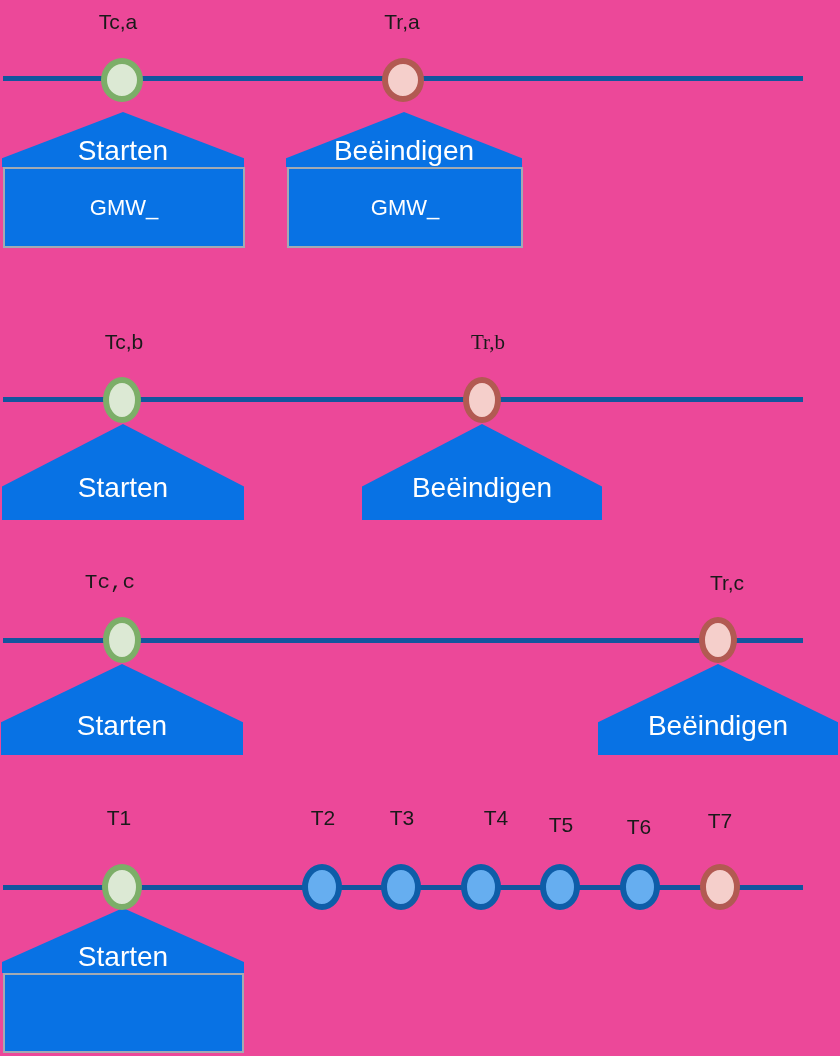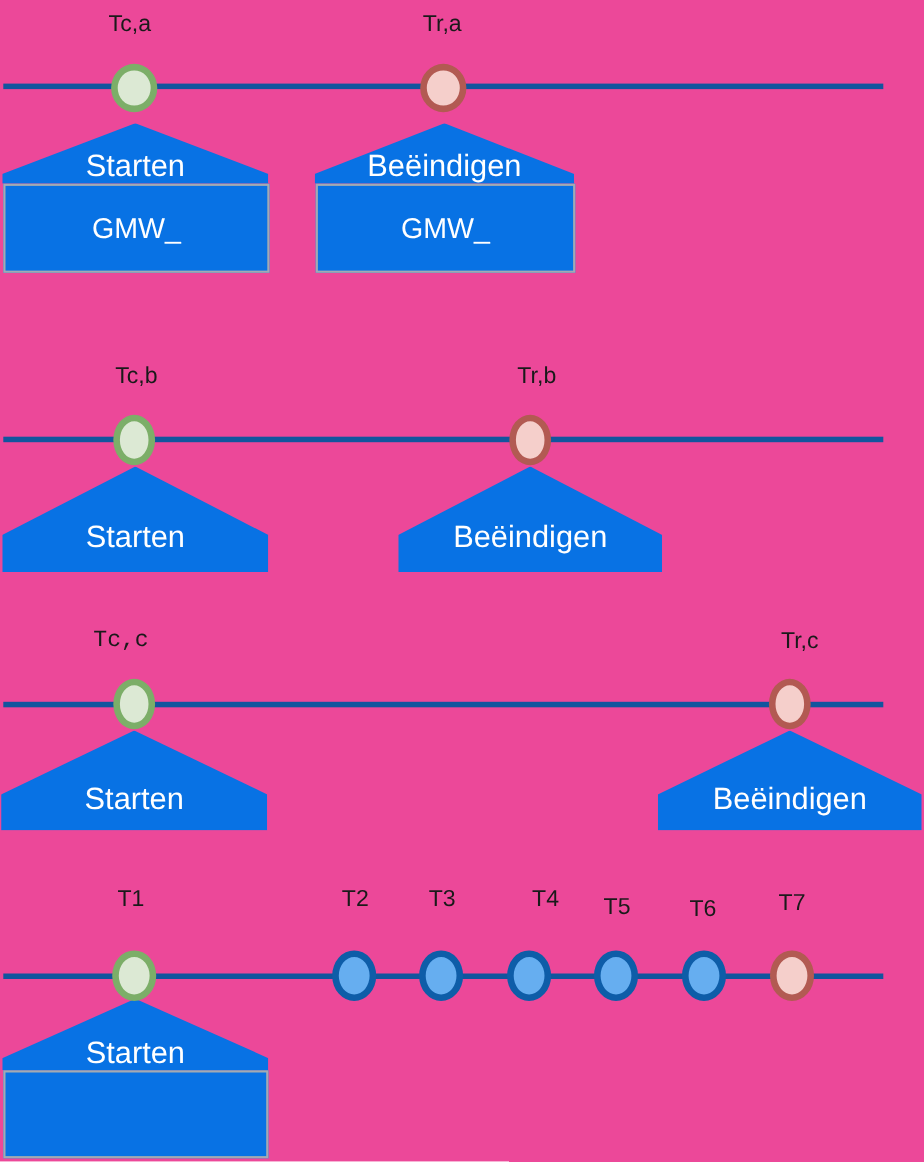--- a/index.html
+++ b/index.html
@@ -28,21 +28,21 @@
   }
   .flag-text{
     color:var(--banner-text,#FFFFFF);font-size:28px;line-height:32px;white-space:nowrap;
   }
   .note-box{
     position:absolute;background:var(--banner,#0872E4);
     border:2px solid var(--box-border,#A3AAB2);box-sizing:border-box;
     display:flex;flex-direction:column;align-items:center;justify-content:center;
   }
   .box-line{
-    color:var(--banner-text,#FFFFFF);font-size:26px;line-height:33px;white-space:nowrap;text-align:center;
+    color:var(--banner-text,#FFFFFF);font-size:22px;line-height:33px;white-space:nowrap;text-align:center;
   }
 </style>
 </head>
 <body>
 
 <div id="canvas">
 
   <div>
     <div class="tl-line" style="left:3px;top:76px;width:800px;"></div>
     <div class="evt-label" style="left:118px;top:9px;">Tc,a</div>
@@ -62,21 +62,21 @@
       <div class="box-line">GMW_</div>
     </div>
 
     <div class="marker green" style="left:101px;top:58px;width:42px;height:44px;"></div>
     <div class="marker red" style="left:382px;top:58px;width:42px;height:44px;"></div>
   </div>
 
   <div>
     <div class="tl-line" style="left:3px;top:397px;width:800px;"></div>
     <div class="evt-label" style="left:124px;top:329px;">Tc,b</div>
-    <div class="evt-label" style="left:488px;top:329px;">Tr,b</div>
+    <div class="evt-label" style="left:488px;top:329px;font-family:Liberation Serif, serif;">Tr,b</div>
 
     <div class="flag" style="left:2px;top:424px;width:242px;height:80px;--sh:65%;padding-bottom:16px;">
       <span class="flag-text">Starten</span>
     </div>
     <div class="flag" style="left:362px;top:424px;width:240px;height:80px;--sh:65%;padding-bottom:16px;">
       <span class="flag-text">Beëindigen</span>
     </div>
 
     <div class="marker green" style="left:103px;top:377px;width:38px;height:46px;"></div>
     <div class="marker red" style="left:463px;top:377px;width:38px;height:46px;"></div>

